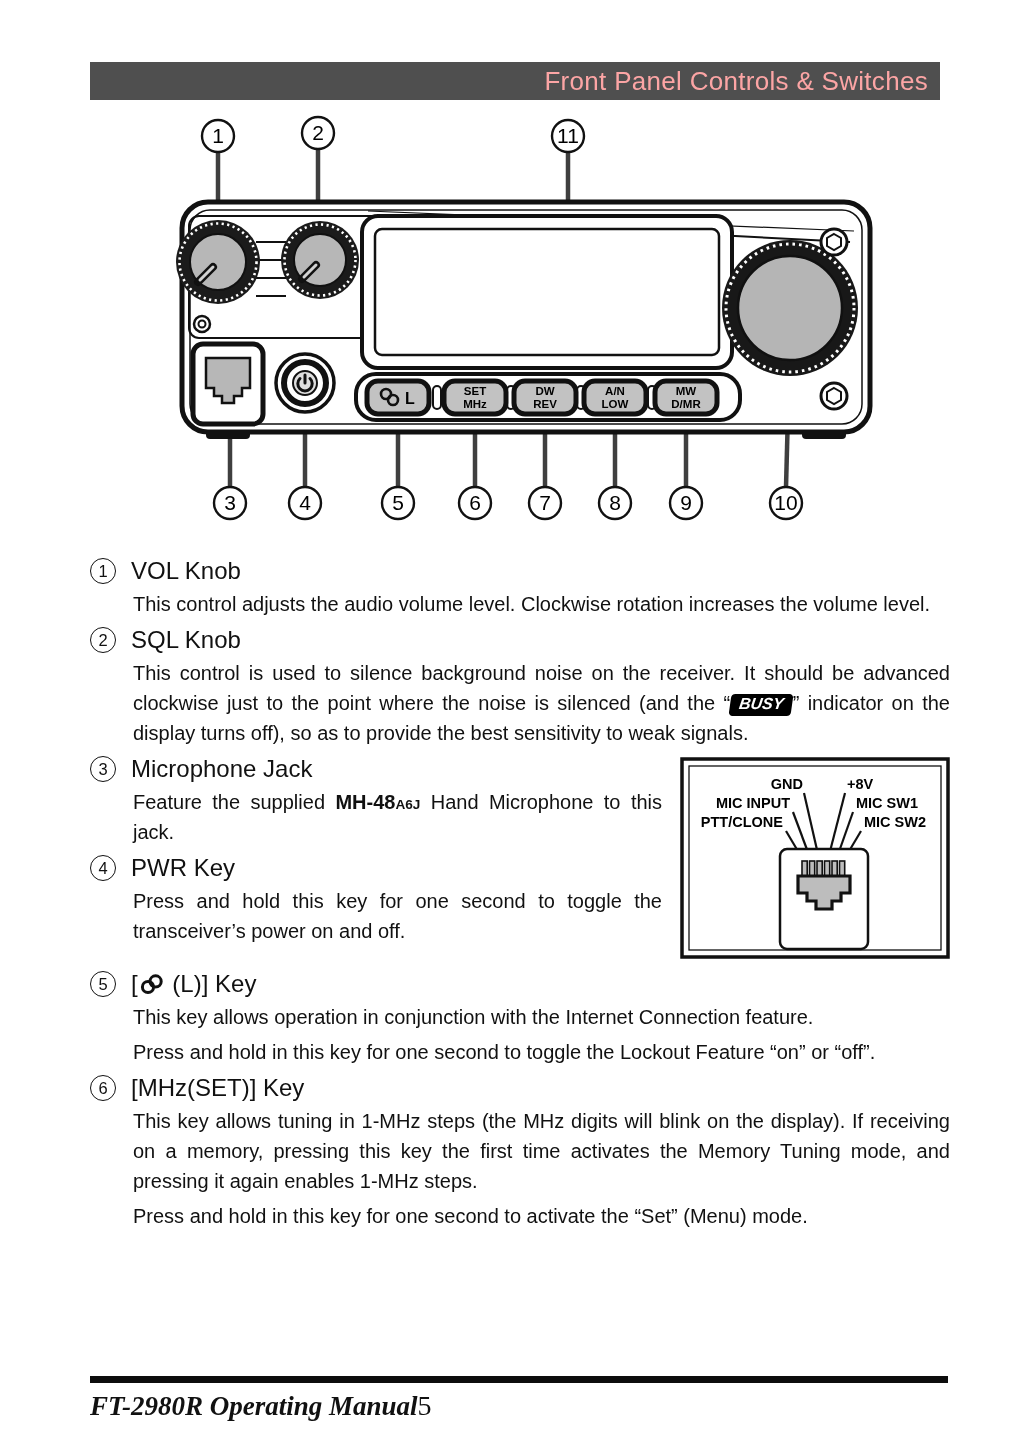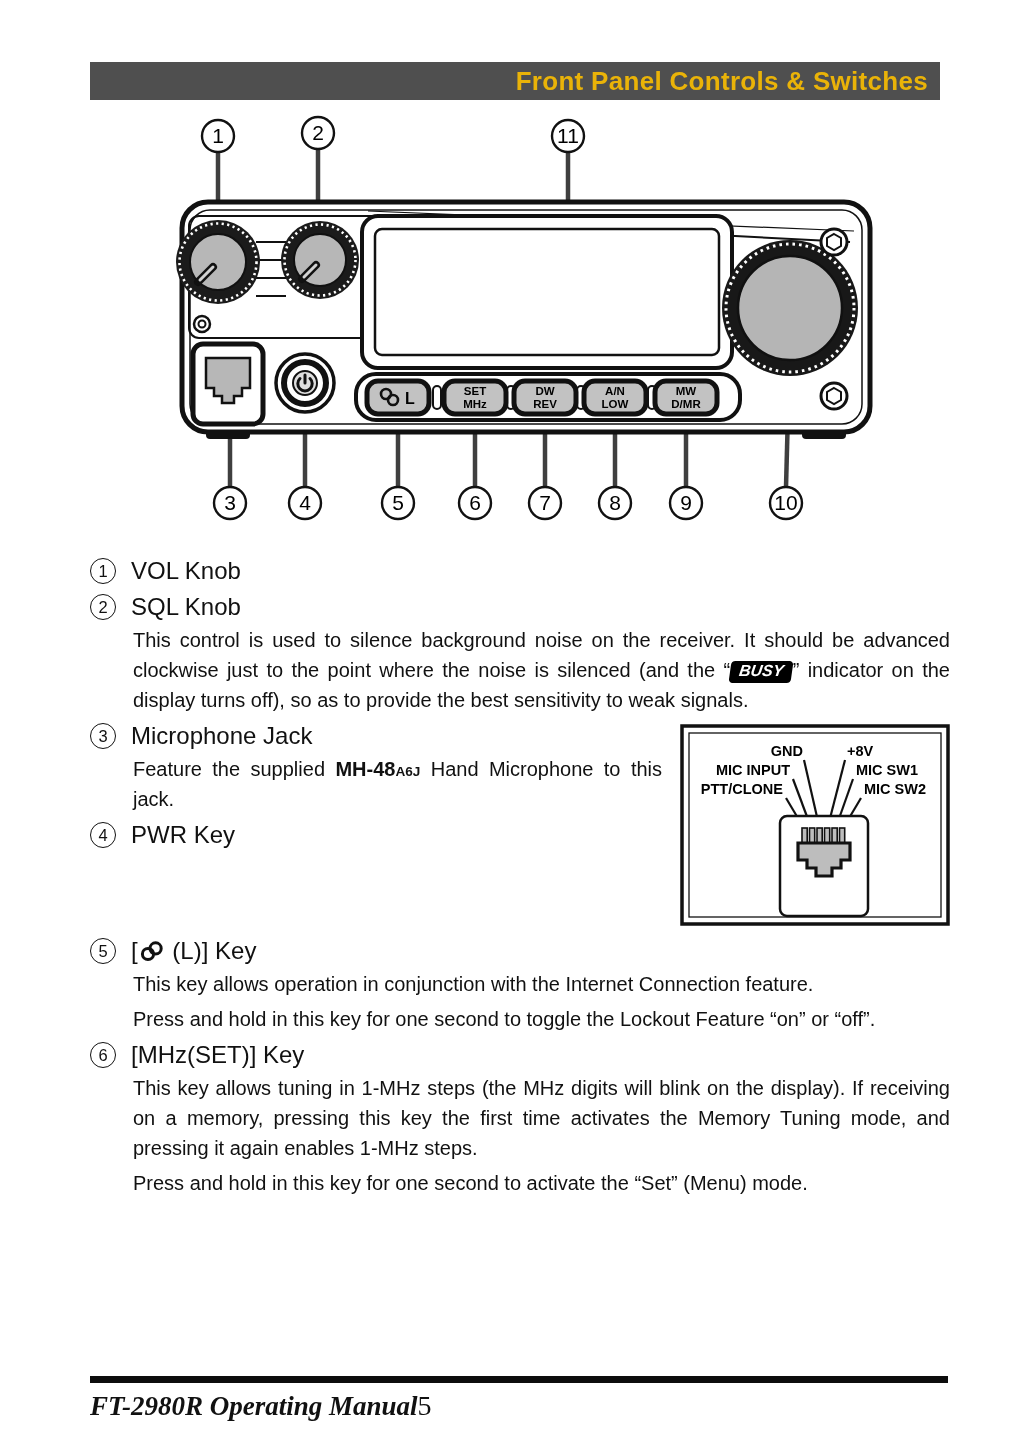--- a/index.html
+++ b/index.html
@@ -3,21 +3,21 @@
 <meta charset="utf-8">
 <style>
   html,body{margin:0;padding:0;background:#fff;}
   .page{position:relative;width:1024px;height:1452px;background:#ffffff;
         font-family:"Liberation Sans",sans-serif;color:#111;overflow:hidden;}
 
   
   .header-bar{position:absolute;left:90px;top:62px;width:850px;height:38px;
               background:#4f4f4f;display:flex;align-items:center;justify-content:flex-end;
               padding-right:12px;box-sizing:border-box;}
-  .header-bar .title{color:#eab308;font-size:26px;font-weight:bold;letter-spacing:.3px;}
+  .header-bar .title{color:#fca5a5;font-size:26px;font-weight:normal;letter-spacing:.3px;}
 
   
   .diagram{position:absolute;left:90px;top:106px;width:860px;height:436px;}
 
   
   .content{position:absolute;left:90px;top:550px;width:860px;}
   .sec-head{display:flex;align-items:center;margin:6px 0 3px;}
   .cnum{flex:0 0 auto;width:26px;height:26px;border:1.7px solid #111;border-radius:50%;
         display:flex;align-items:center;justify-content:center;font-size:16.5px;
         margin-right:15px;box-sizing:border-box;}
@@ -229,20 +229,21 @@
     </g>
   </svg>
 
   <div class="content">
 
     <div class="sec">
       <div class="sec-head">
         <span class="cnum">1</span>
         <span class="sec-title"><b>VOL</b><span> Knob</span></span>
       </div>
+      <p class="body">This control adjusts the audio volume level. Clockwise rotation increases the volume level.</p>
     </div>
 
     <div class="sec">
       <div class="sec-head">
         <span class="cnum">2</span>
         <span class="sec-title"><b>SQL</b><span> Knob</span></span>
       </div>
       <p class="body"><span>This control is used to silence background noise on the receiver. It should be advanced clockwise just to the point where the noise is silenced (and the “</span><span class="busy">BUSY</span><span>” indicator on the display turns off), so as to provide the best sensitivity to weak signals.</span></p>
     </div>
 
@@ -285,20 +286,21 @@
         <span class="sec-title">Microphone Jack</span>
       </div>
       <p class="body"><span>Feature the supplied </span><b>MH-48</b><span class="subsmall">A6J</span><span> Hand Microphone to this jack.</span></p>
     </div>
 
     <div class="sec">
       <div class="sec-head">
         <span class="cnum">4</span>
         <span class="sec-title"><b>PWR</b><span> Key</span></span>
       </div>
+      <p class="body">Press and hold this key for one second to toggle the transceiver’s power on and off.</p>
     </div>
 
     <div class="sec clear-r">
       <div class="sec-head">
         <span class="cnum">5</span>
         <span class="sec-title"><span>[</span><svg class="inet-icon" width="24" height="21" viewBox="0 0 24 21">
               <circle cx="8" cy="13" r="5.6" fill="none" stroke="#111" stroke-width="3"></circle>
               <circle cx="15.6" cy="7.4" r="5.6" fill="none" stroke="#111" stroke-width="3"></circle>
             </svg><span> (</span><b>L</b><span>)] Key</span></span>
       </div>

